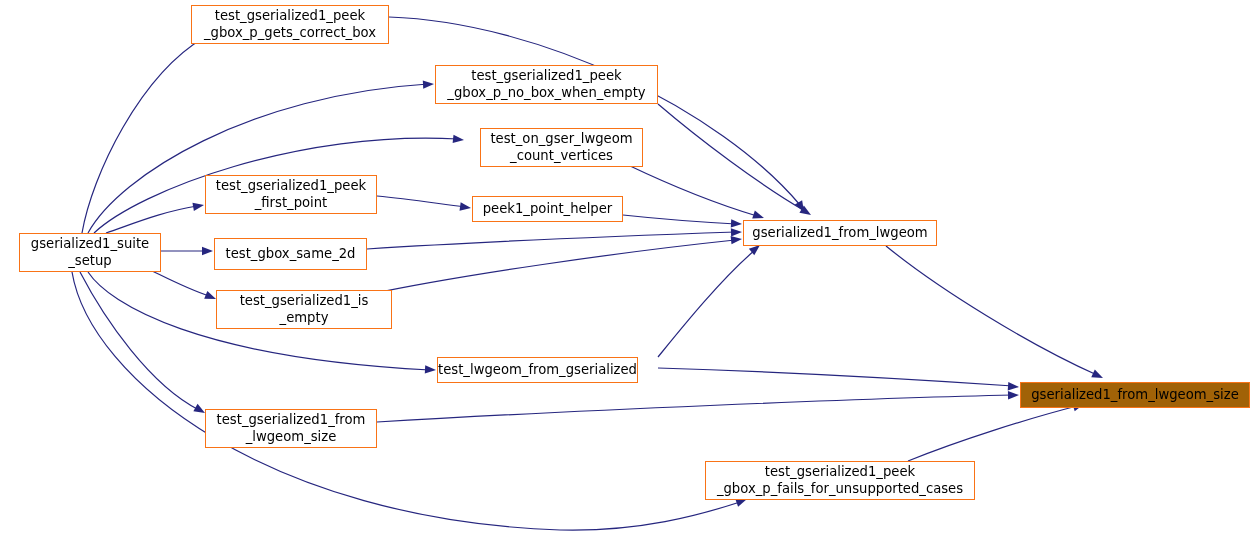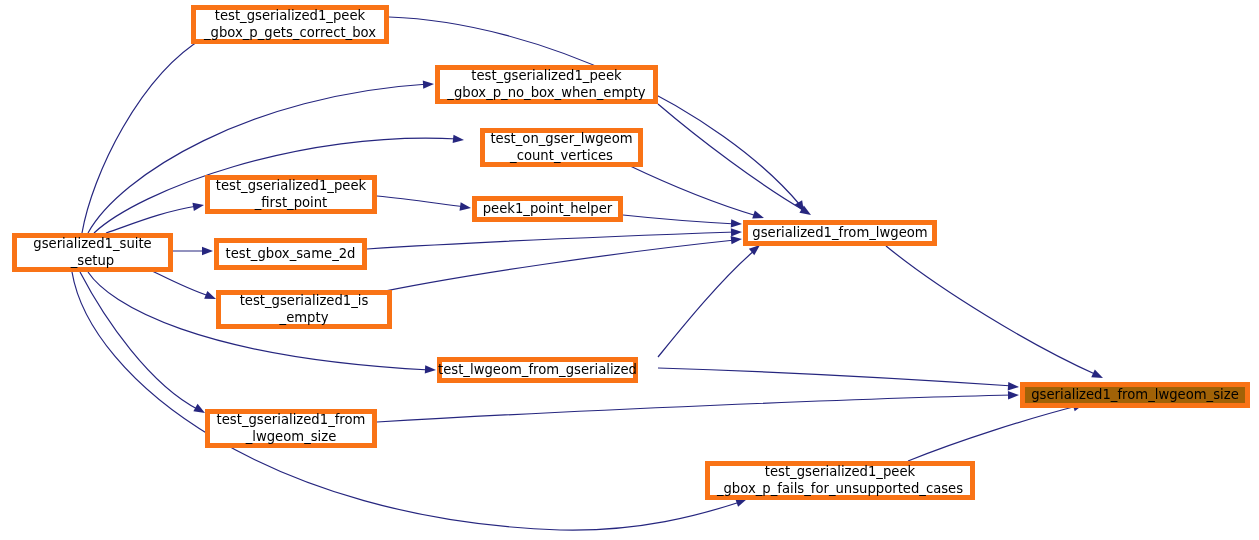--- a/index.html
+++ b/index.html
@@ -27,21 +27,21 @@
     stroke: #26267f;
     stroke-width: 1.2;
   }
   .arrow-head {
     fill: #26267f;
     stroke: none;
   }
   .node {
     position: absolute;
     box-sizing: border-box;
-    border: 5px solid #f97316;
+    border: 1px solid #f97316;
     background: #ffffff;
     display: flex;
     align-items: center;
     justify-content: center;
     text-align: center;
     font-size: 13.2px;
     line-height: 16.5px;
     color: #000000;
     white-space: pre;
     letter-spacing: 0px;
@@ -139,21 +139,21 @@
       <g>
         <path class="edge-path" d="M377,422 C560,411 870,398 1013,395" stroke="#26267f"></path>
         <polygon class="arrow-head" points="0,0 -11,-4.2 -11,4.2" fill="#26267f" transform="translate(1019,395) rotate(-1)"></polygon>
       </g>
       <g>
         <path class="edge-path" d="M908,461 C960,440 1030,418 1077,406" stroke="#26267f"></path>
         <polygon class="arrow-head" points="0,0 -11,-4.2 -11,4.2" fill="#26267f" transform="translate(1084,404) rotate(-17)"></polygon>
       </g>
     </svg>
   <div id="nodes-layer">
-      <div class="node" style="left: 12px; top: 233px; width: 161px; height: 39px;"><span class="node-label">gserialized1_suite
+      <div class="node" style="left: 19px; top: 233px; width: 142px; height: 39px;"><span class="node-label">gserialized1_suite
 _setup</span></div>
       <div class="node" style="left: 191px; top: 5px; width: 198px; height: 39px;"><span class="node-label">test_gserialized1_peek
 _gbox_p_gets_correct_box</span></div>
       <div class="node" style="left: 435px; top: 65px; width: 223px; height: 39px;"><span class="node-label">test_gserialized1_peek
 _gbox_p_no_box_when_empty</span></div>
       <div class="node" style="left: 465px; top: 128px; width: 163px; height: 39px; margin-left: 15px;"><span class="node-label">test_on_gser_lwgeom
 _count_vertices</span></div>
       <div class="node" style="left: 205px; top: 175px; width: 172px; height: 39px;"><span class="node-label">test_gserialized1_peek
 _first_point</span></div>
       <div class="node" style="left: 472px; top: 196px; width: 151px; height: 26px; align-items: center;"><span class="node-label">peek1_point_helper</span></div>

